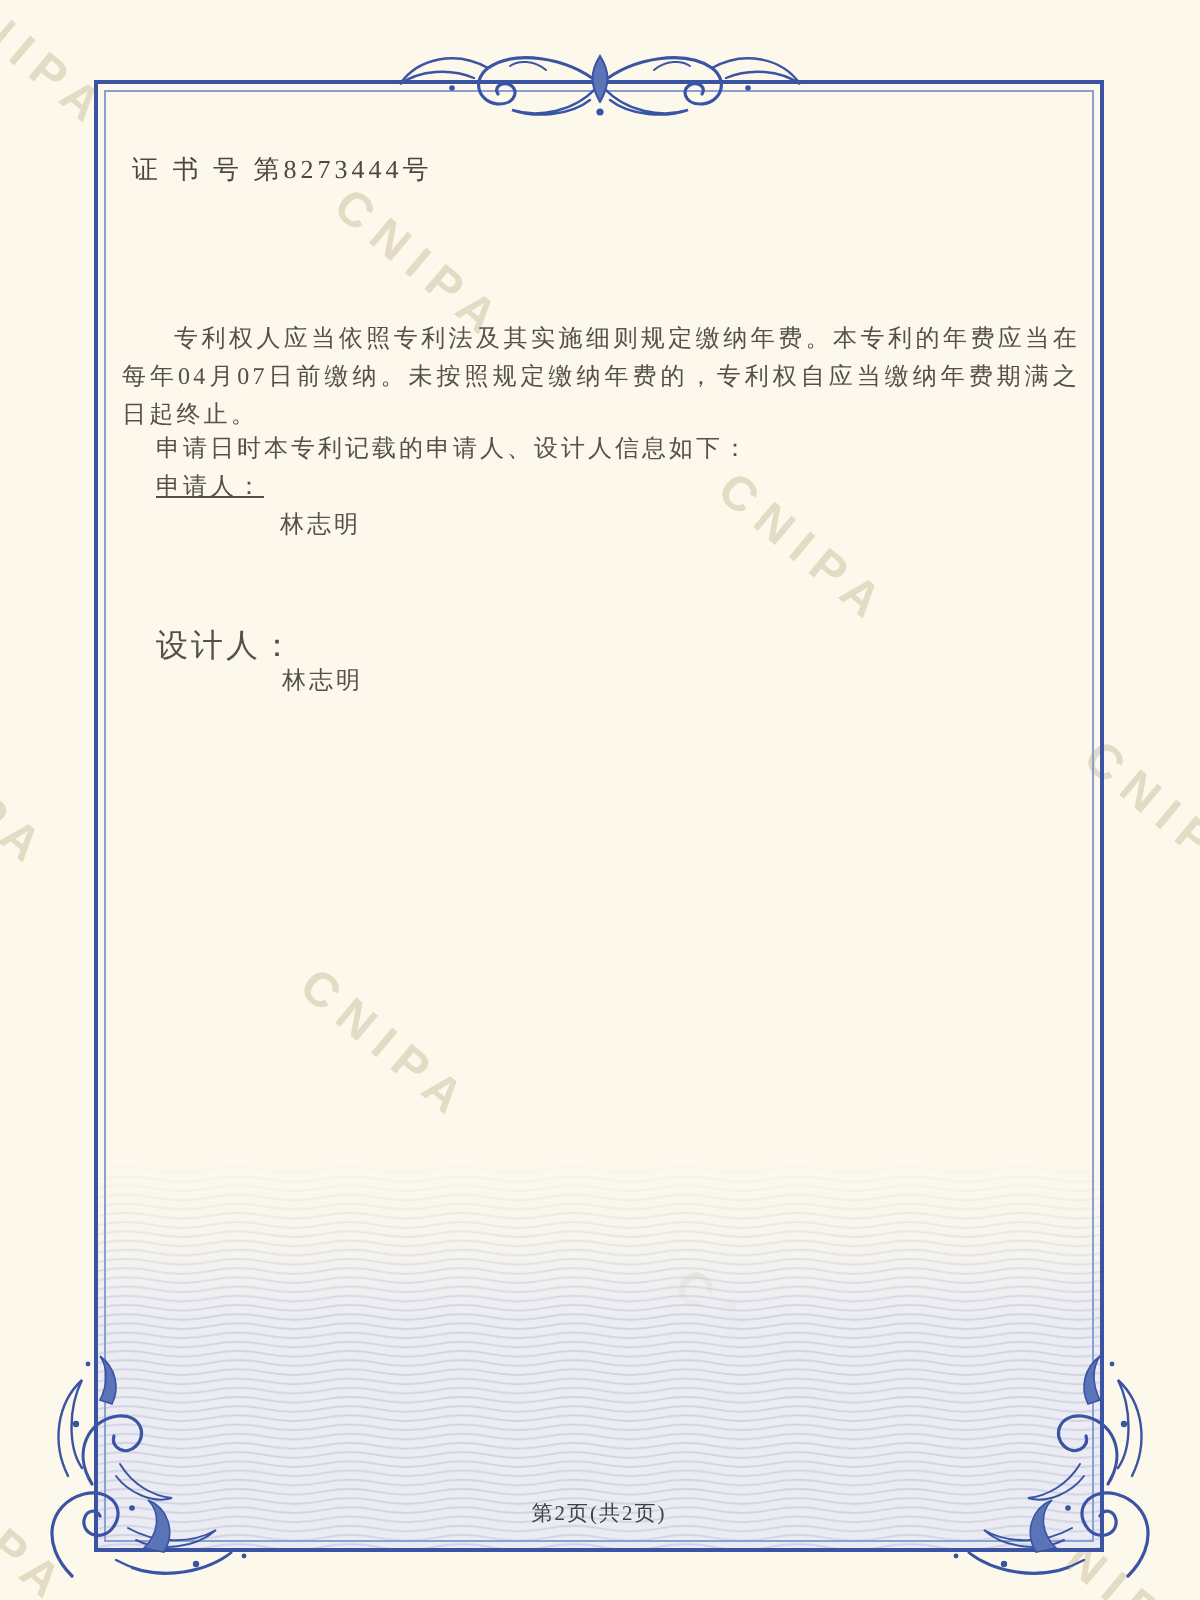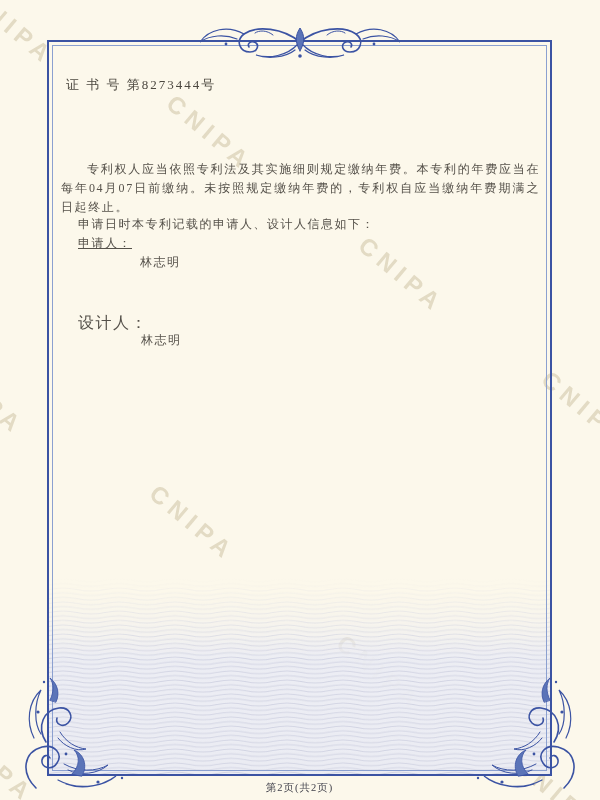--- a/index.html
+++ b/index.html
@@ -48,21 +48,21 @@
     font-size:12px;line-height:19px;letter-spacing:1.6px;
     text-align:justify;text-indent:26px;color:#55514a;margin-top:12px;
   }
   .info-heading{left:78px;top:216px;font-size:12px;letter-spacing:1.5px;}
   .applicant-label{left:78px;top:235px;font-size:12px;letter-spacing:1.5px;text-decoration:underline;}
   .applicant-name{left:140px;top:254px;font-size:12px;letter-spacing:1.5px;}
   .designer-label{left:78px;top:313px;font-size:16px;letter-spacing:1.5px;}
   .designer-name{left:141px;top:332px;font-size:12px;letter-spacing:1.5px;}
   .footer{
     left:47px;top:750px;width:505px;
-    text-align:center;font-size:10.5px;letter-spacing:1px;color:#3f3f49;margin-top:31px;
+    text-align:center;font-size:10.5px;letter-spacing:1px;color:#3f3f49;
   }
 
   
   .flourish-top{left:195px;top:23px;width:210px;height:40px;}
   .corner-bl{left:14px;top:666px;width:132px;height:126px;}
   .corner-br{left:454px;top:666px;width:132px;height:126px;transform:scaleX(-1);}
 </style>
 </head>
 <body>
 

